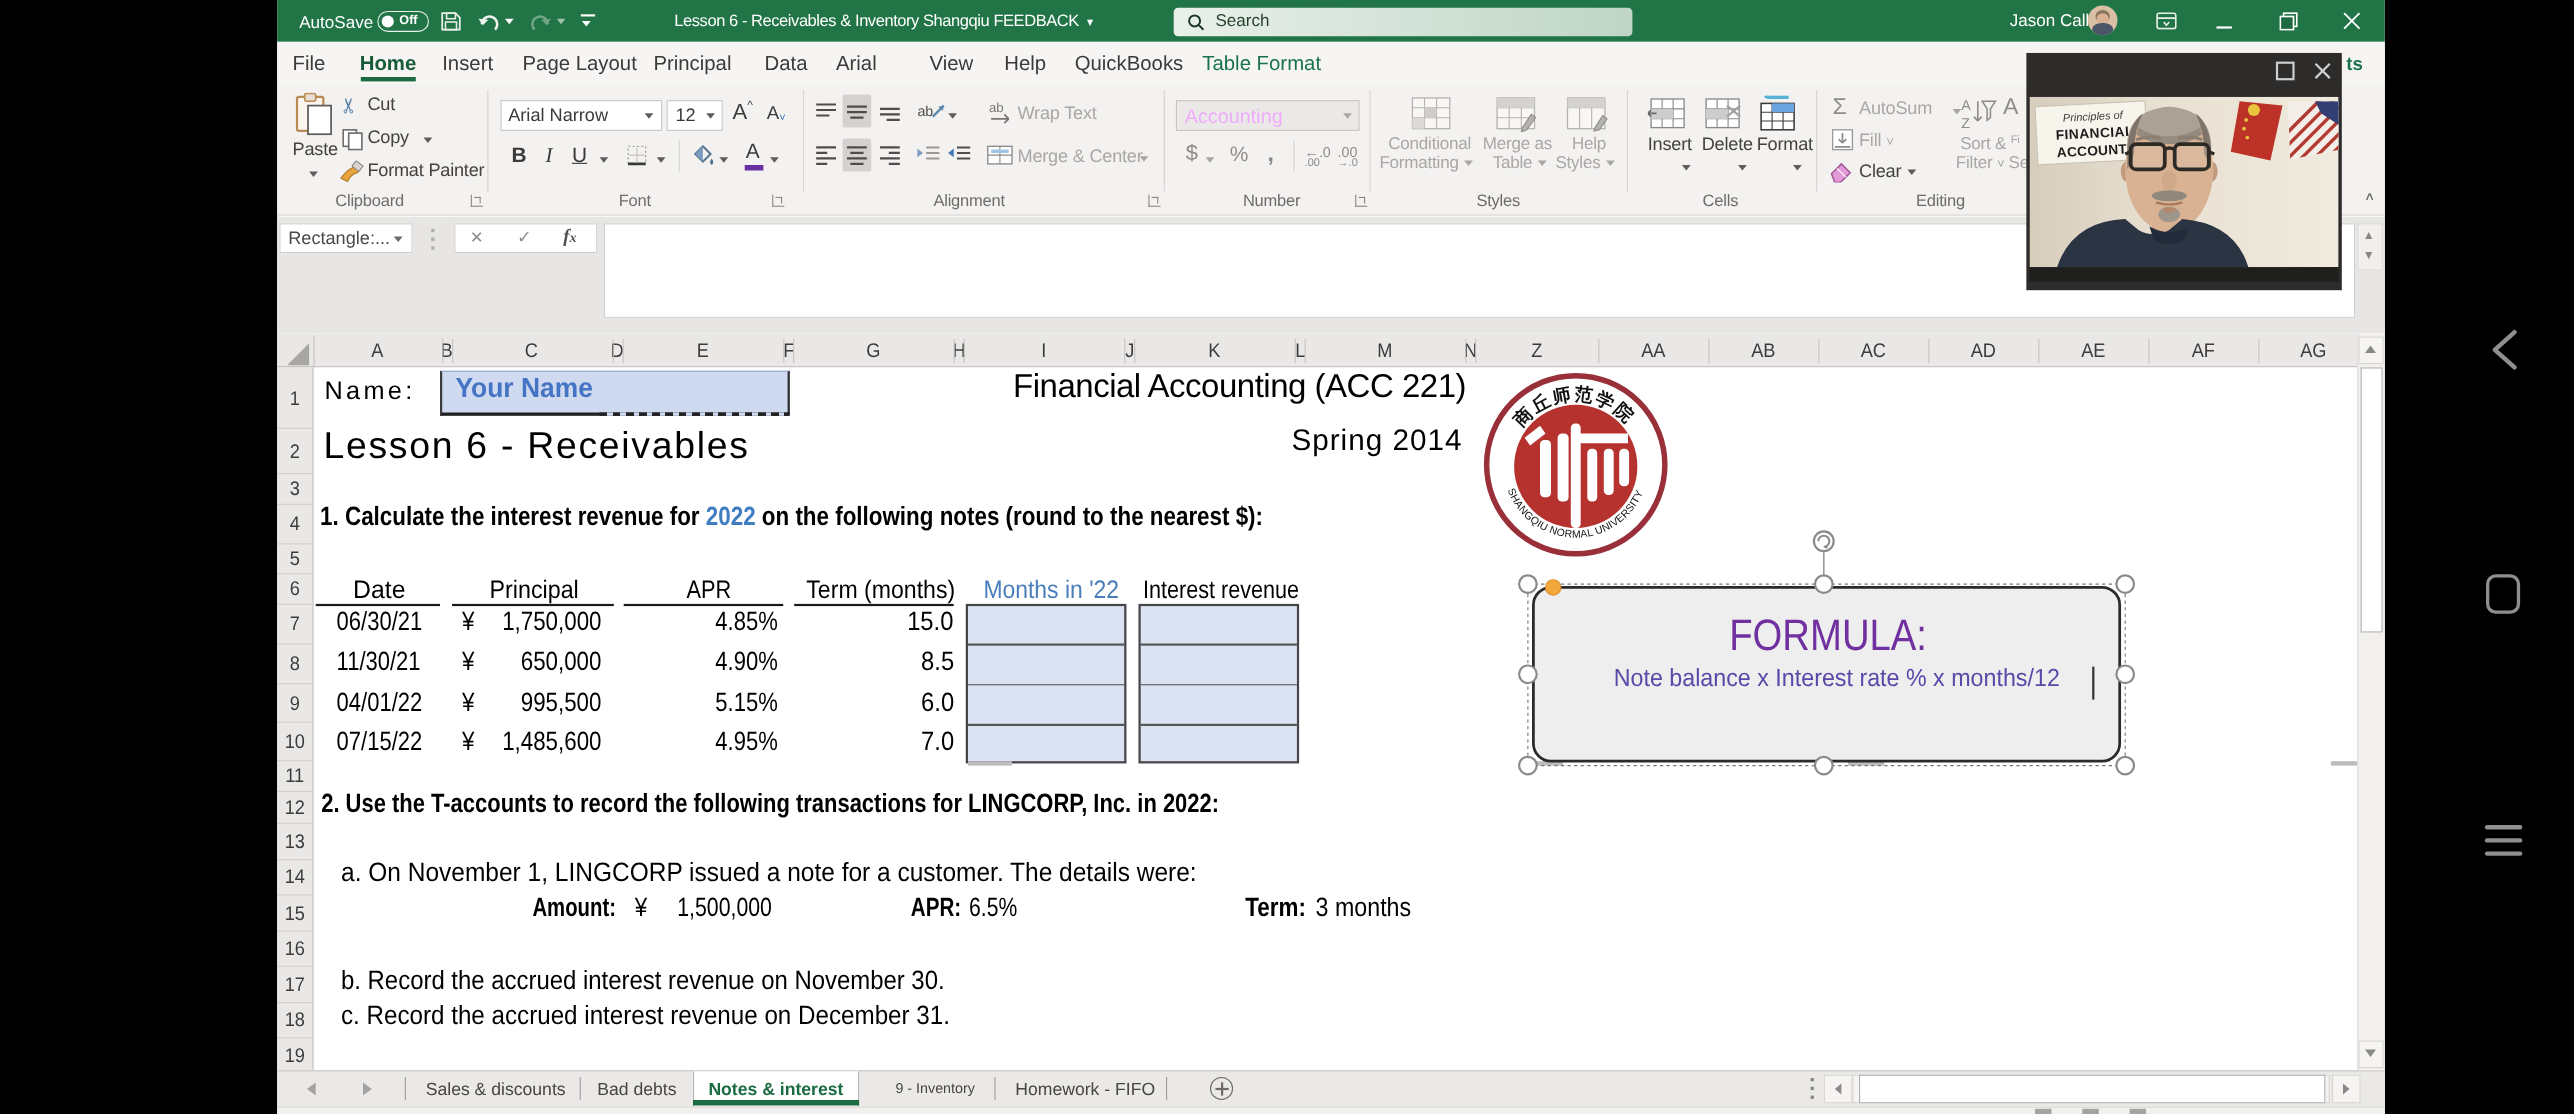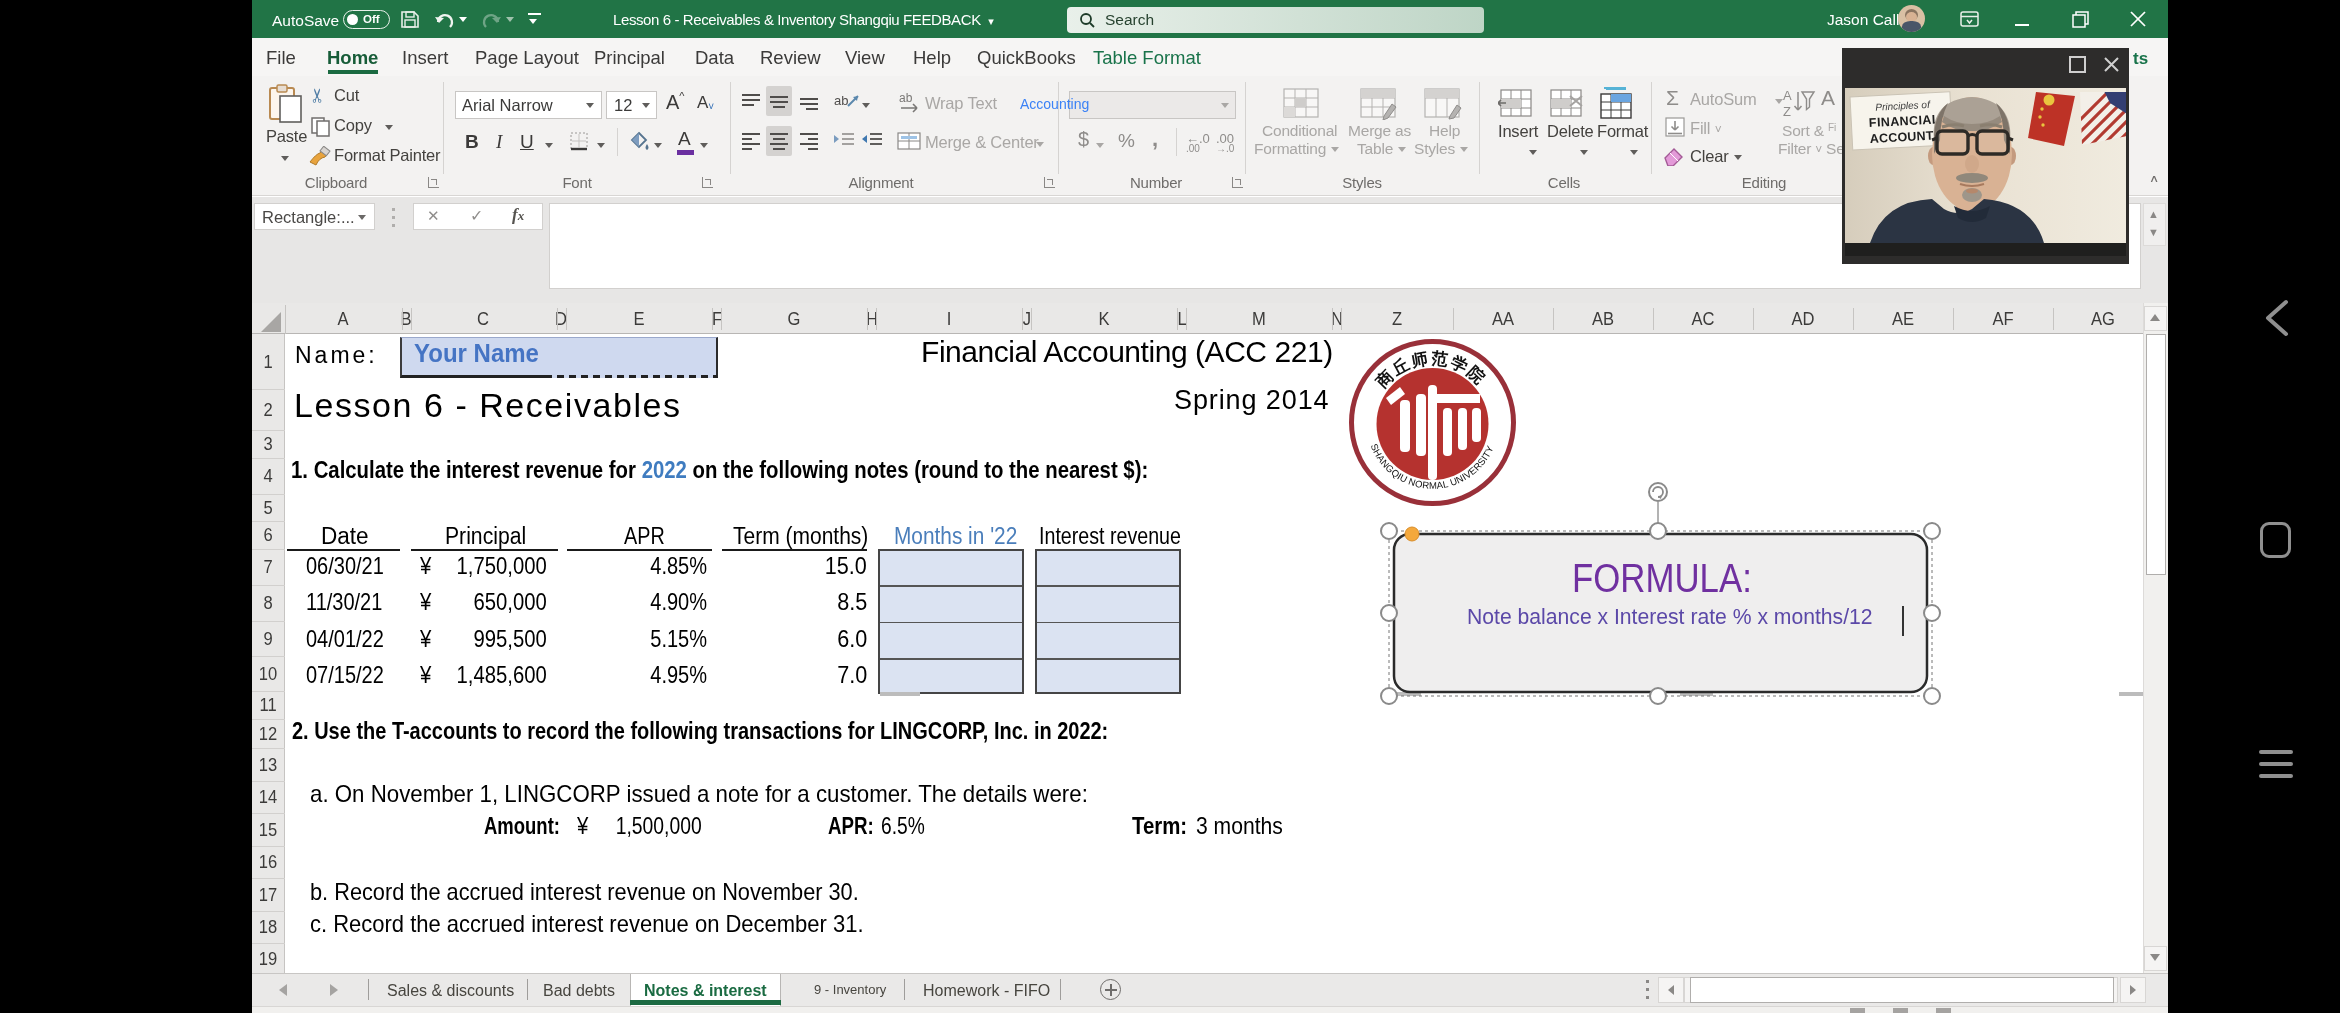--- a/index.html
+++ b/index.html
@@ -73,21 +73,21 @@
   </svg>
 
 <div class="abs" style="left:252px;top:38px;width:1916px;height:38px;background:#f6f5f4"></div>
 <div class="abs nw" style="left:266px;top:47px;font-size:18.5px;color:#3b3a39">File</div>
 <div class="abs nw" style="left:327px;top:47px;font-size:18.5px;color:#175c38;font-weight:bold">Home</div>
 <div class="abs" style="left:328px;top:70px;width:50px;height:4px;background:#1b6a41"></div>
 <div class="abs nw" style="left:402px;top:47px;font-size:18.5px;color:#3b3a39">Insert</div>
 <div class="abs nw" style="left:475px;top:47px;font-size:18.5px;color:#3b3a39">Page Layout</div>
 <div class="abs nw" style="left:594px;top:47px;font-size:18.5px;color:#3b3a39">Principal</div>
 <div class="abs nw" style="left:695px;top:47px;font-size:18.5px;color:#3b3a39">Data</div>
-<div class="abs nw" style="left:760px;top:47px;font-size:18.5px;color:#3b3a39">Review</div>
+<div class="abs nw" style="left:760px;top:47px;font-size:18.5px;color:#3b3a39">Arial</div>
 <div class="abs nw" style="left:845px;top:47px;font-size:18.5px;color:#3b3a39">View</div>
 <div class="abs nw" style="left:913px;top:47px;font-size:18.5px;color:#3b3a39">Help</div>
 <div class="abs nw" style="left:977px;top:47px;font-size:18.5px;color:#3b3a39">QuickBooks</div>
 <div class="abs nw" style="left:1093px;top:47px;font-size:18.5px;color:#19734a">Table Format</div>
 <div class="abs nw" style="left:2133px;top:49px;font-size:17px;color:#19734a;font-weight:bold">ts</div>
 
 <div class="abs" style="left:252px;top:76px;width:1916px;height:120px;background:#f3f2f1;border-bottom:1px solid #d8d6d4"></div>
 <div id="ribbon">
 
 <div class="vline" style="left:443px;top:82px;height:92px"></div>
@@ -237,21 +237,21 @@
 <svg class="ticon" style="left:897px;top:131px" width="26" height="22">
       <rect x="1" y="2" width="22" height="16" fill="#fff" stroke="#8a8886" stroke-width="1.2"></rect>
       <line x1="1" y1="10" x2="23" y2="10" stroke="#8a8886" stroke-width="1"></line>
       <line x1="12" y1="2" x2="12" y2="18" stroke="#8a8886" stroke-width="1"></line>
       <rect x="4" y="5" width="16" height="3" fill="#9ec3e6"></rect>
     </svg>
 <div class="rlabg" style="left:925px;top:133px">Merge &amp; Center</div>
 <span class="dd ddg abs" style="left:1036px;top:142px"></span>
 
 <div class="abs" style="left:1069px;top:91px;width:167px;height:28px;background:#ebe9e8;border:1px solid #c8c6c4"></div>
-<div class="abs nw" style="left:1020px;top:96px;font-size:14px;color:#3b82f6">Accounting</div>
+<div class="abs nw" style="left:1077px;top:96px;font-size:18px;color:#f0abfc">Accounting</div>
 <span class="dd ddg abs" style="left:1221px;top:103px"></span>
 <div class="abs nw" style="left:1078px;top:128px;font-size:20px;color:#8e8c8a">$</div>
 <span class="dd ddg abs" style="left:1096px;top:143px"></span>
 <div class="abs nw" style="left:1118px;top:130px;font-size:19px;color:#8e8c8a">%</div>
 <div class="abs nw" style="left:1152px;top:126px;font-size:22px;color:#8e8c8a;font-weight:bold">,</div>
 <div class="vline" style="left:1176px;top:128px;height:28px"></div>
 <div class="abs nw" style="left:1186px;top:131px;font-size:13px;color:#8e8c8a">←.0<br></div>
 <div class="abs nw" style="left:1186px;top:143px;font-size:10px;color:#8e8c8a">.00</div>
 <div class="abs nw" style="left:1216px;top:131px;font-size:13px;color:#8e8c8a">.00</div>
 <div class="abs nw" style="left:1216px;top:143px;font-size:10px;color:#8e8c8a">→.0</div>

